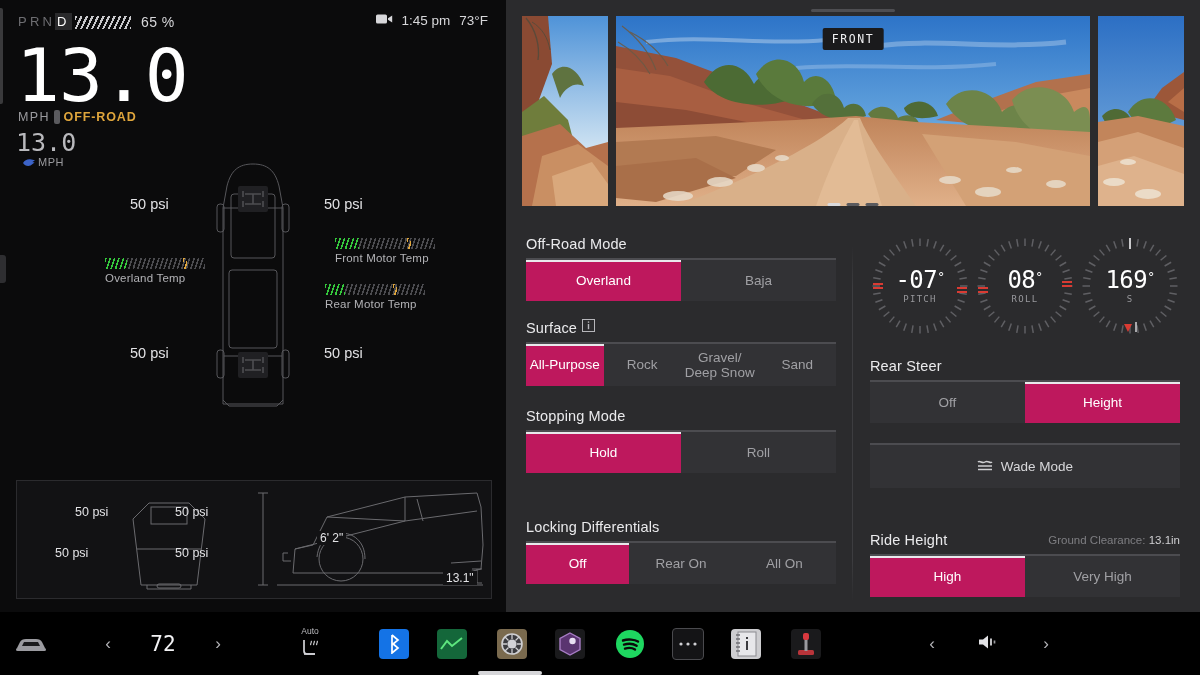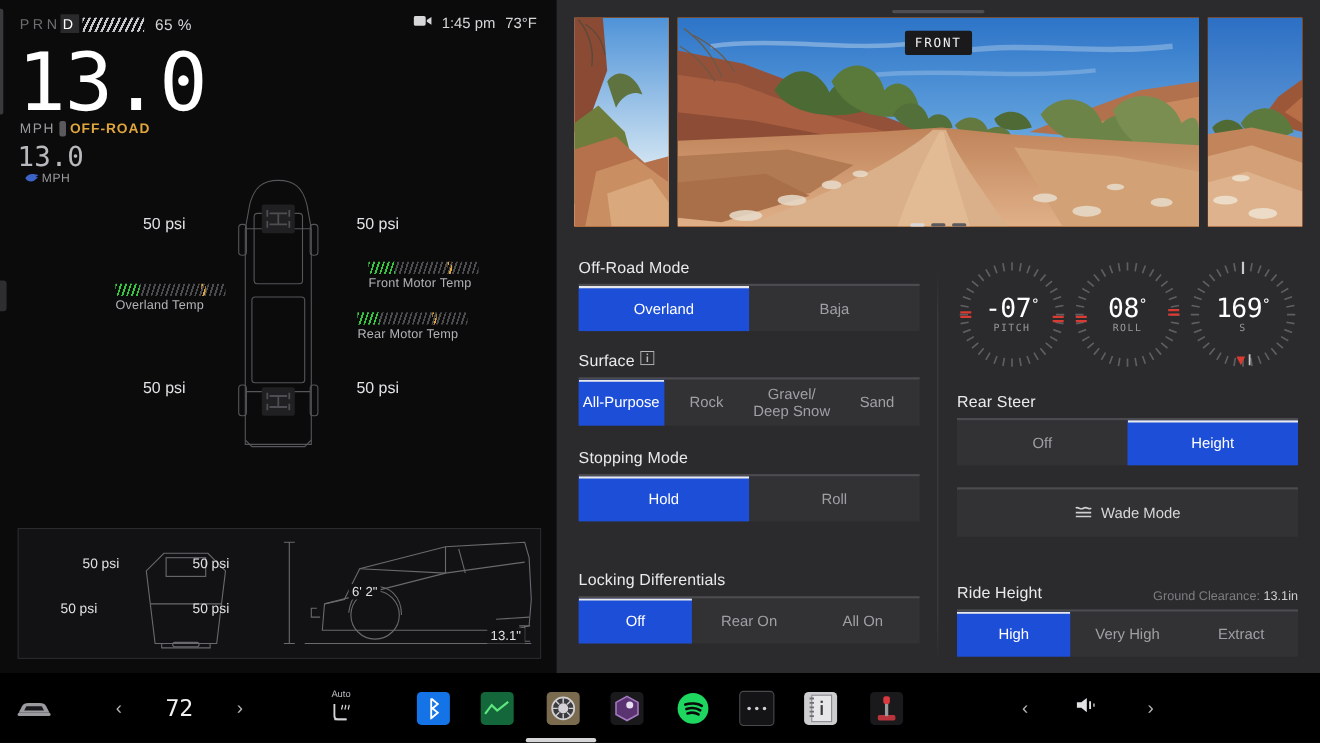--- a/index.html
+++ b/index.html
@@ -64,35 +64,35 @@
   #colL{left:20px;}
   #colR{left:364px;}
   .vdiv{position:absolute;left:346px;top:246px;width:1px;height:355px;
     background:linear-gradient(to bottom,transparent,#3d3d40 12%,#3d3d40 88%,transparent);}
 
   .sect-title{font-size:14.5px;color:#eaeaec;margin-bottom:8px;letter-spacing:.15px;}
   .sect-title .info{display:inline-block;margin-left:5px;vertical-align:1px;}
   .seg{display:flex;background:#323235;position:relative;}
   .seg:before{content:"";position:absolute;left:0;right:0;top:-2px;height:2px;background:#4c4c50;}
   .segbtn{flex:1;text-align:center;padding:13px 2px;font-size:13.5px;color:#a0a0a4;line-height:15px;cursor:pointer;}
-  .segbtn.on{background:#1d4ed8;color:#fff;}
+  .segbtn.on{background:#be185d;color:#fff;}
   .segbtn.on-top{box-shadow:inset 0 2px 0 0 #e9e9ec;}
   .spacer18{height:18px;}
   .spacer22{height:22px;}
 
   .gauges{display:flex;justify-content:space-between;margin-bottom:22px;}
   .gwrap{position:relative;width:100px;height:100px;}
   .gval{position:absolute;left:0;top:30px;width:100%;text-align:center;font-size:24px;color:#fff;font-family:"DejaVu Sans Mono",monospace;letter-spacing:-.5px;}
   .gval sup{font-size:13px;vertical-align:7px;}
   .glab{position:absolute;left:0;top:58px;width:100%;text-align:center;font-size:9px;color:#98989c;letter-spacing:1.3px;font-family:"DejaVu Sans Mono",monospace;}
 
   .wadebtn{display:flex;align-items:center;justify-content:center;gap:8px;background:#323235;
     padding:14px 2px;font-size:13.5px;color:#d7d7da;position:relative;cursor:pointer;}
   .wadebtn:before{content:"";position:absolute;left:0;right:0;top:-2px;height:2px;background:#4c4c50;}
-  .rh-head{display:flex;align-items:flex-end;justify-content:space-between;margin-bottom:8px;}
+  .rh-head{display:flex;align-items:center;justify-content:space-between;margin-bottom:8px;}
   .rh-clear{font-size:11.5px;color:#7e7e82;}
   .rh-clear b{color:#cfcfd2;font-weight:400;}
 
   
   #taskbar{position:absolute;left:0;top:612px;width:1200px;height:63px;background:#000;}
   #taskbar .tb{position:absolute;top:0;height:63px;display:flex;align-items:center;justify-content:center;cursor:pointer;}
   .tbtemp{font-size:21px;color:#f2f2f4;font-family:"DejaVu Sans Mono",monospace;}
   .chev{font-size:17px;color:#b4b4b8;}
   .autolab{position:absolute;top:14px;left:50%;transform:translateX(-50%);font-size:8.5px;color:#bcbcc0;}
   .appicon{width:30px;height:30px;border-radius:4px;display:flex;align-items:center;justify-content:center;}
@@ -573,21 +573,20 @@
       <div class="rh-head">
         <span class="sect-title" style="margin:0;">Ride Height</span>
         <span class="rh-clear">
           <span>Ground Clearance:</span>
           <b>13.1in</b>
         </span>
       </div>
       <div class="seg">
         <div class="segbtn on on-top">High</div>
         <div class="segbtn">Very High</div>
-        <div class="segbtn">Extract</div>
       </div>
     </div>
   </div>
 
   <div id="taskbar">
     <div class="tb" style="left:6px;width:50px;">
       <svg width="32" height="18" viewBox="0 0 32 18">
           <path d="M2 13 L5 7 C6 5 8 4 11 4 H21 C24 4 26 5 27 7 L30 13 Z" fill="#9b9ba0"></path>
           <rect x="1" y="13" width="30" height="3" rx="1.5" fill="#9b9ba0"></rect>
           <path d="M9 7 H23 L25 11 H7 Z" fill="#1a1a1c"></path>

